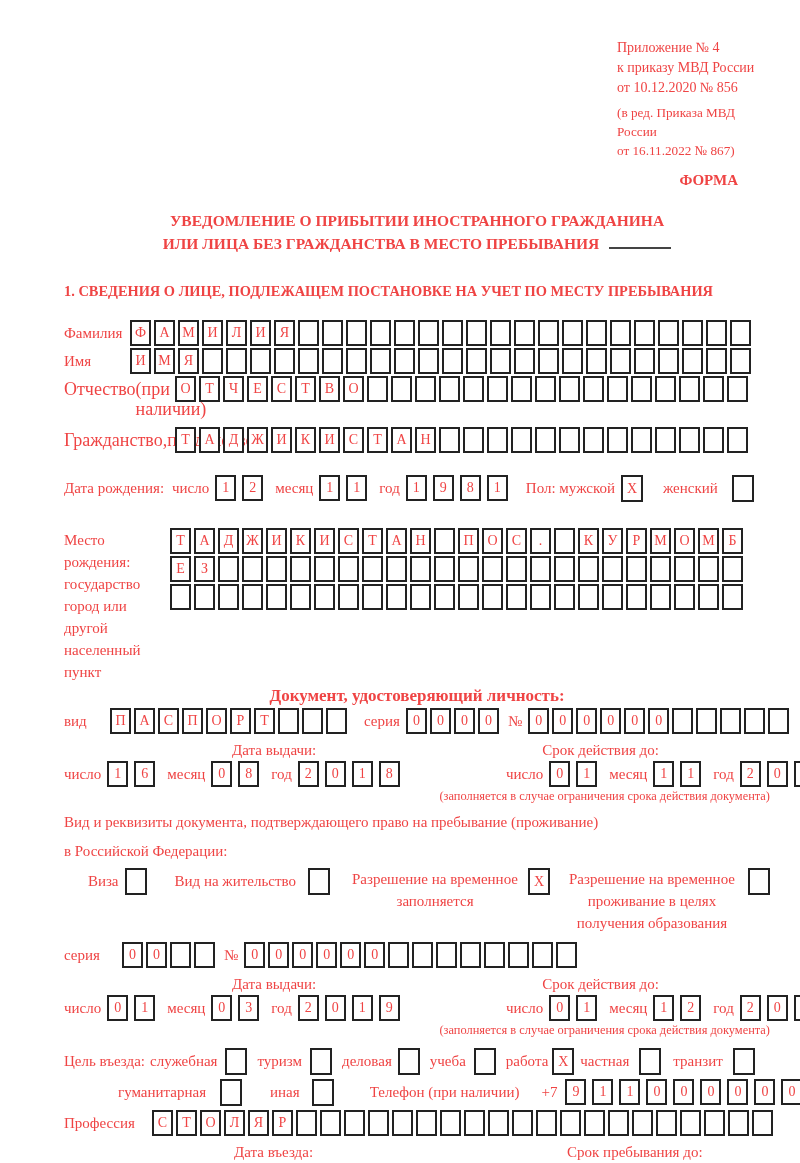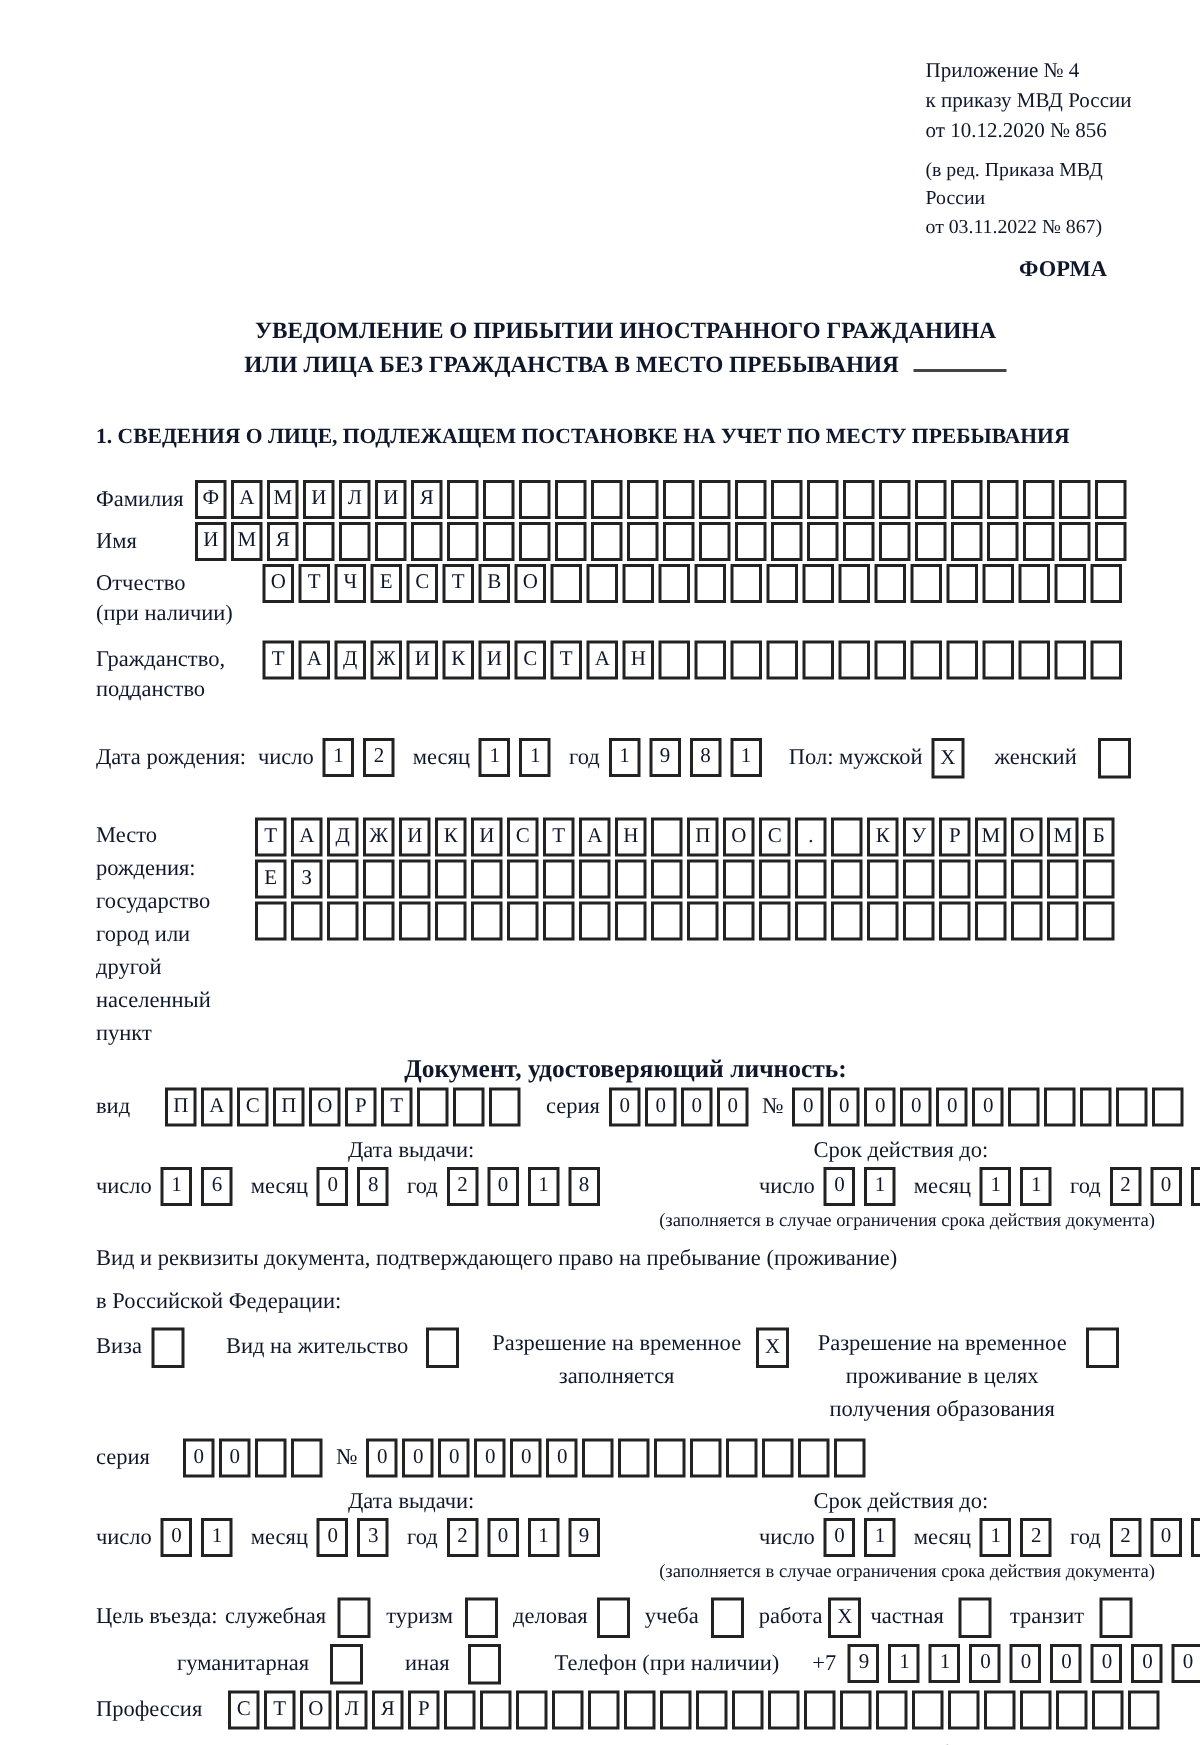--- a/index.html
+++ b/index.html
@@ -1,37 +1,37 @@
 <!DOCTYPE html>
 <html><head>
 <meta charset="utf-8">
 <style>
   html,body{margin:0;padding:0;background:#fff;}
-  .page{position:relative;width:800px;height:1163px;background:#fff;color:#0f172a;
+  .page{position:relative;width:800px;height:1163px;background:#fff;color:#ef4444;
         font-family:"Liberation Serif", serif;box-sizing:border-box;
         padding:38px 30px 0 64px;overflow:hidden;}
   .hdr{margin-left:553px;font-size:14px;line-height:20px;}
   .hdr .ed{font-size:13.2px;line-height:19px;}
   .hdr .ed.first{margin-top:5px;}
   .forma{margin-top:12px;text-align:right;padding-right:32px;font-weight:bold;font-size:15px;}
   .title{margin-top:20px;text-align:center;font-weight:bold;font-size:15.5px;line-height:23px;}
   .blank-line{display:inline-block;width:62px;border-bottom:2px solid #444;height:12px;margin-left:10px;}
   .sec{margin-top:28px;font-weight:bold;font-size:14.4px;}
   .row{display:flex;align-items:flex-start;}
   .cells{display:inline-flex;flex:none;}
   .cell{box-sizing:border-box;display:inline-flex;flex:none;align-items:center;justify-content:center;
         width:21px;height:26px;border:2px solid #222;margin-right:3px;
         font-size:14px;line-height:1;background:#fff;}
   .dcell .cell{margin-right:6px;}
   .cb{width:22px;height:27px;margin-right:0;}
   .lab{font-size:15px;line-height:26px;flex:none;}
-  .lab2{display:flex;flex-direction:column;flex:none;font-size:15px;line-height:20px;padding-top:3px;}
+  .lab2{display:flex;flex:none;font-size:18px;line-height:20px;padding-top:3px;}
   .w66{width:66px;}
   .w111{width:111px;}
-  .mt2{margin-top:2px;}.mt4{margin-top:4px;}.mt6{margin-top:6px;}.mt8{margin-top:8px;}
+  .mt2{margin-top:2px;}.mt4{margin-top:4px;}.mt6{margin-top:6px;justify-content:flex-end;}.mt8{margin-top:8px;}
   .mt10{margin-top:10px;}.mt20{margin-top:20px;}.mt22{margin-top:22px;}.mt26{margin-top:26px;}
   .lblcol{display:flex;flex-direction:column;flex:none;font-size:15px;line-height:22px;padding-top:1px;}
   .lblcol.w106{width:106px;}
   .stackrows .row{margin-bottom:2px;}
   .dochead{margin-top:3px;text-align:center;font-weight:bold;font-size:17px;}
   .dlab{font-size:15px;line-height:26px;flex:none;margin:0 6px;}
   .dlab.first{margin-left:0;}
   .datelabels{display:flex;font-size:15px;margin-top:8px;}
   .dg-left{display:flex;flex:none;width:442px;align-items:flex-start;}
   .dg-right{display:flex;align-items:flex-start;}
@@ -42,21 +42,21 @@
 </head>
 <body>
 
 <div class="page">
 
   <div class="hdr">
     <div>Приложение № 4</div>
     <div>к приказу МВД России</div>
     <div>от 10.12.2020 № 856</div>
     <div class="ed first">(в ред. Приказа МВД России</div>
-    <div class="ed">от 03.11.2022 № 867)</div>
+    <div class="ed">от 16.11.2022 № 867)</div>
   </div>
 
   <div class="forma">ФОРМА</div>
 
   <div class="title">
     <div>УВЕДОМЛЕНИЕ О ПРИБЫТИИ ИНОСТРАННОГО ГРАЖДАНИНА</div>
     <div><span>ИЛИ ЛИЦА БЕЗ ГРАЖДАНСТВА В МЕСТО ПРЕБЫВАНИЯ</span><span class="blank-line"></span></div>
   </div>
 
   <div class="sec">1. СВЕДЕНИЯ О ЛИЦЕ, ПОДЛЕЖАЩЕМ ПОСТАНОВКЕ НА УЧЕТ ПО МЕСТУ ПРЕБЫВАНИЯ</div>

